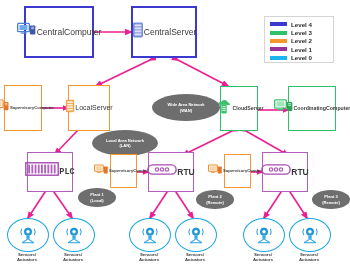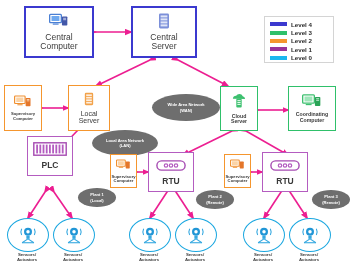--- a/index.html
+++ b/index.html
@@ -3,21 +3,21 @@
 <meta charset="utf-8">
 <style>
   html,body{margin:0;padding:0;background:#ffffff;}
   body{width:350px;height:274px;overflow:hidden;
        font-family:"Liberation Sans","DejaVu Sans",sans-serif;
        position:relative;}
   #stage{position:absolute;left:0;top:0;width:350px;height:274px;}
   svg.wires{position:absolute;left:0;top:0;width:350px;height:274px;pointer-events:none;}
 
   .node{position:absolute;box-sizing:border-box;background:#fff;
-        display:flex;flex-direction:column;align-items:center;justify-content:center;
+        display:flex;flex-direction:row;align-items:center;justify-content:center;
         text-align:center;line-height:1.05;}
   .node .lbl{display:block;}
 
   
   .l4{border:2px solid #3b39cf;}
   .l4 .lbl{color:#3a3a3a;font-size:8.5px;font-weight:400;}
   
   .l3{border:1.6px solid #2fc06a;}
   .l3 .lbl{color:#3a3a3a;font-size:5.2px;font-weight:700;}
   
@@ -232,21 +232,21 @@
   <div class="bubble" style="left:196px;top:190px;width:38px;height:19px;">
     <span>Plant 2</span>
     <span>(Remote)</span>
   </div>
 
   <div class="bubble" style="left:312px;top:190px;width:38px;height:19px;">
     <span>Plant 3</span>
     <span>(Remote)</span>
   </div>
 
-  <div class="node l1" style="left:27px;top:136px;width:46px;height:40px;">
+  <div class="node l1" style="left:27px;top:152px;width:46px;height:40px;font-family:Liberation Mono, monospace;">
     <span class="ico" style="margin-bottom:2px;">
       <svg width="34" height="14" viewBox="0 0 34 14">
         <rect x="0.8" y="0.8" width="32.4" height="12.4" fill="none" stroke="#a64bb2" stroke-width="1.4"></rect>
         <g fill="#b45cc0">
           <rect x="3.2" y="2.6" width="1.8" height="8.8"></rect>
           <rect x="6.4" y="2.6" width="1.8" height="8.8"></rect>
           <rect x="9.6" y="2.6" width="1.8" height="8.8"></rect>
           <rect x="12.8" y="2.6" width="1.8" height="8.8"></rect>
           <rect x="16" y="2.6" width="1.8" height="8.8"></rect>
           <rect x="19.2" y="2.6" width="1.8" height="8.8"></rect>

